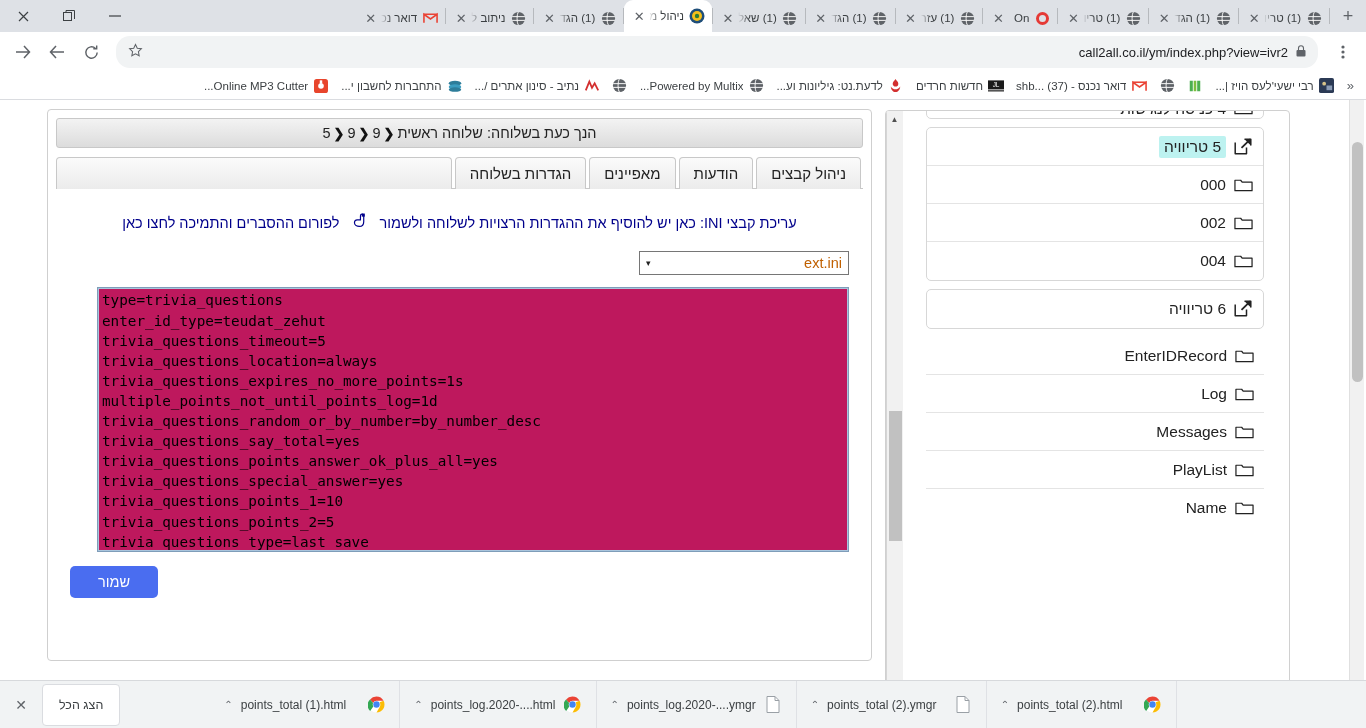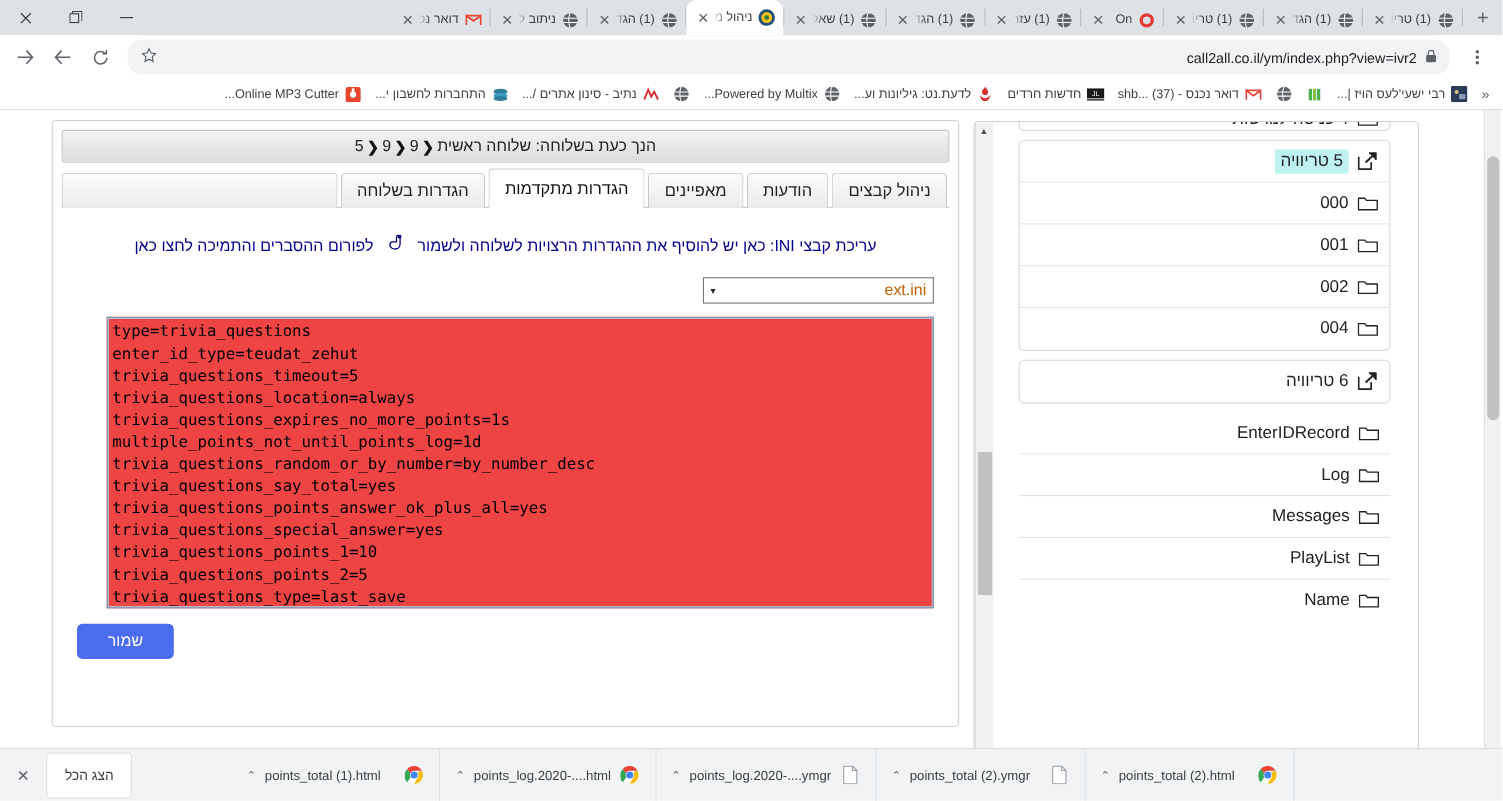--- a/index.html
+++ b/index.html
@@ -293,21 +293,21 @@
   .file-select .sel-arrow { font-size: 9px; color: #222; }
 
   .ini-textarea {
     display: block;
     margin: 12px 22px 0 22px;
     width: 752px;
     height: 265px;
     border: 1px solid #7f9db9;
     outline: 1px solid #a9c5dd;
     outline-offset: -2px;
-    background: #ef4444;
+    background: #be185d;
     color: #000;
     font-family: "DejaVu Sans Mono", "Liberation Mono", monospace;
     font-size: 14.3px;
     line-height: 20.1px;
     padding: 2px 4px;
     direction: ltr;
     text-align: left;
     white-space: pre;
     overflow: hidden;
     resize: none;
@@ -788,23 +788,20 @@
 
         <div class="tabs-row" id="panel-tabs">
             <div class="ptab">
               <span>ניהול קבצים</span>
             </div>
             <div class="ptab">
               <span>הודעות</span>
             </div>
             <div class="ptab">
               <span>מאפיינים</span>
-            </div>
-            <div class="ptab active">
-              <span>הגדרות מתקדמות</span>
             </div>
             <div class="ptab">
               <span>הגדרות בשלוחה</span>
             </div>
             <div class="ptab spacer"></div>
           </div>
 
         <div class="notice">
           <span>עריכת קבצי INI: כאן יש להוסיף את ההגדרות הרצויות לשלוחה ולשמור</span>
           <span class="hand-icon">
@@ -866,28 +863,20 @@
                   </span>
                   <span class="ti-label hl">5 טריוויה</span>
                 </div>
                 <div class="tree-item ">
                   <span class="ti-icon">
                     <svg width="19" height="16" viewBox="0 0 20 16">
                       <path d="M1 14V3h6l1.6 2H19v9z" fill="none" stroke="#222" stroke-width="1.3" stroke-linejoin="round"></path>
                     </svg>
                   </span>
                   <span class="ti-label">000</span>
-                </div>
-                <div class="tree-item ">
-                  <span class="ti-icon">
-                    <svg width="19" height="16" viewBox="0 0 20 16">
-                      <path d="M1 14V3h6l1.6 2H19v9z" fill="none" stroke="#222" stroke-width="1.3" stroke-linejoin="round"></path>
-                    </svg>
-                  </span>
-                  <span class="ti-label">001</span>
                 </div>
                 <div class="tree-item ">
                   <span class="ti-icon">
                     <svg width="19" height="16" viewBox="0 0 20 16">
                       <path d="M1 14V3h6l1.6 2H19v9z" fill="none" stroke="#222" stroke-width="1.3" stroke-linejoin="round"></path>
                     </svg>
                   </span>
                   <span class="ti-label">002</span>
                 </div>
                 <div class="tree-item ">

